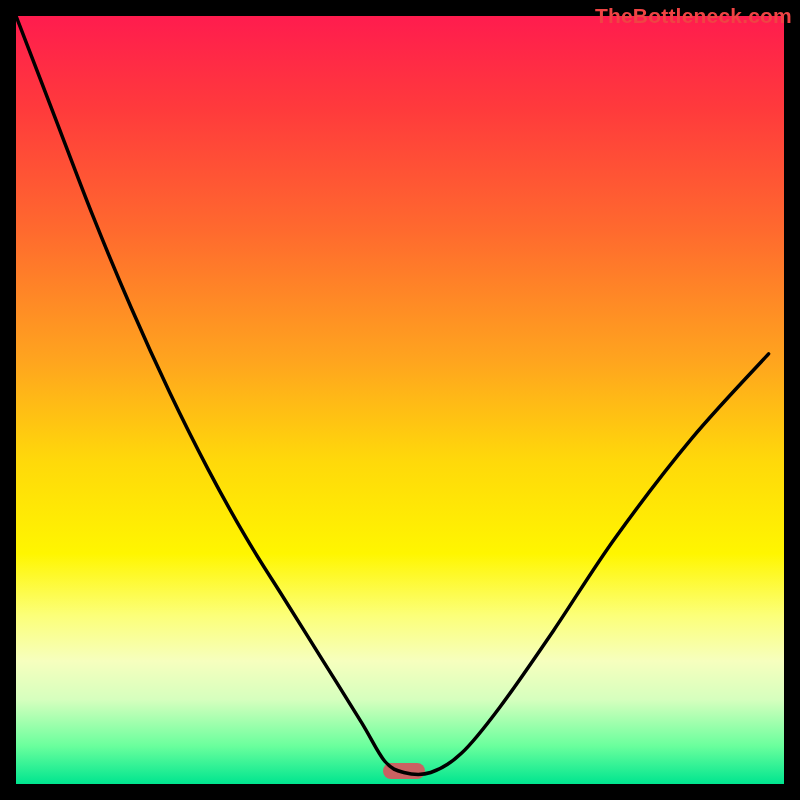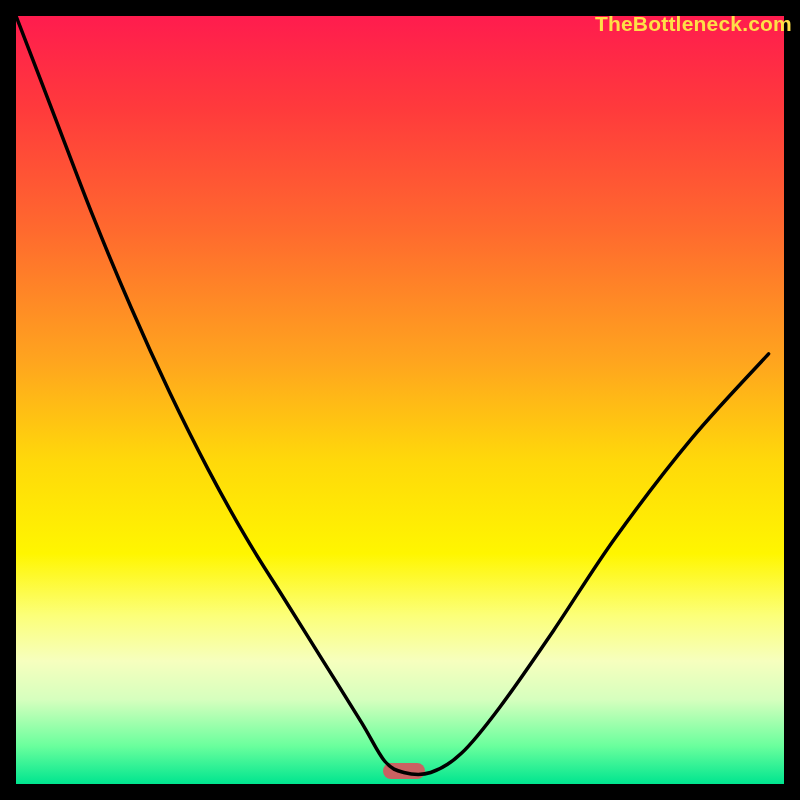--- a/index.html
+++ b/index.html
@@ -26,26 +26,26 @@
       #fff600 70%,
       #fcff78 78%,
       #f6ffbe 84%,
       #d6ffbe 89%,
       #6bff9d 95%,
       #00e58f 100%
     );
   }
   .watermark {
     position: absolute;
-    top: 12px;
+    top: 4px;
     right: 8px;
     font-family: Arial, Helvetica, sans-serif;
     font-size: 21px;
     font-weight: bold;
-    color: #fde047;
+    color: #ef4444;
     letter-spacing: 0.2px;
     z-index: 5;
   }
   svg.curve {
     position: absolute;
     inset: 0;
     width: 768px;
     height: 768px;
     z-index: 4;
   }

